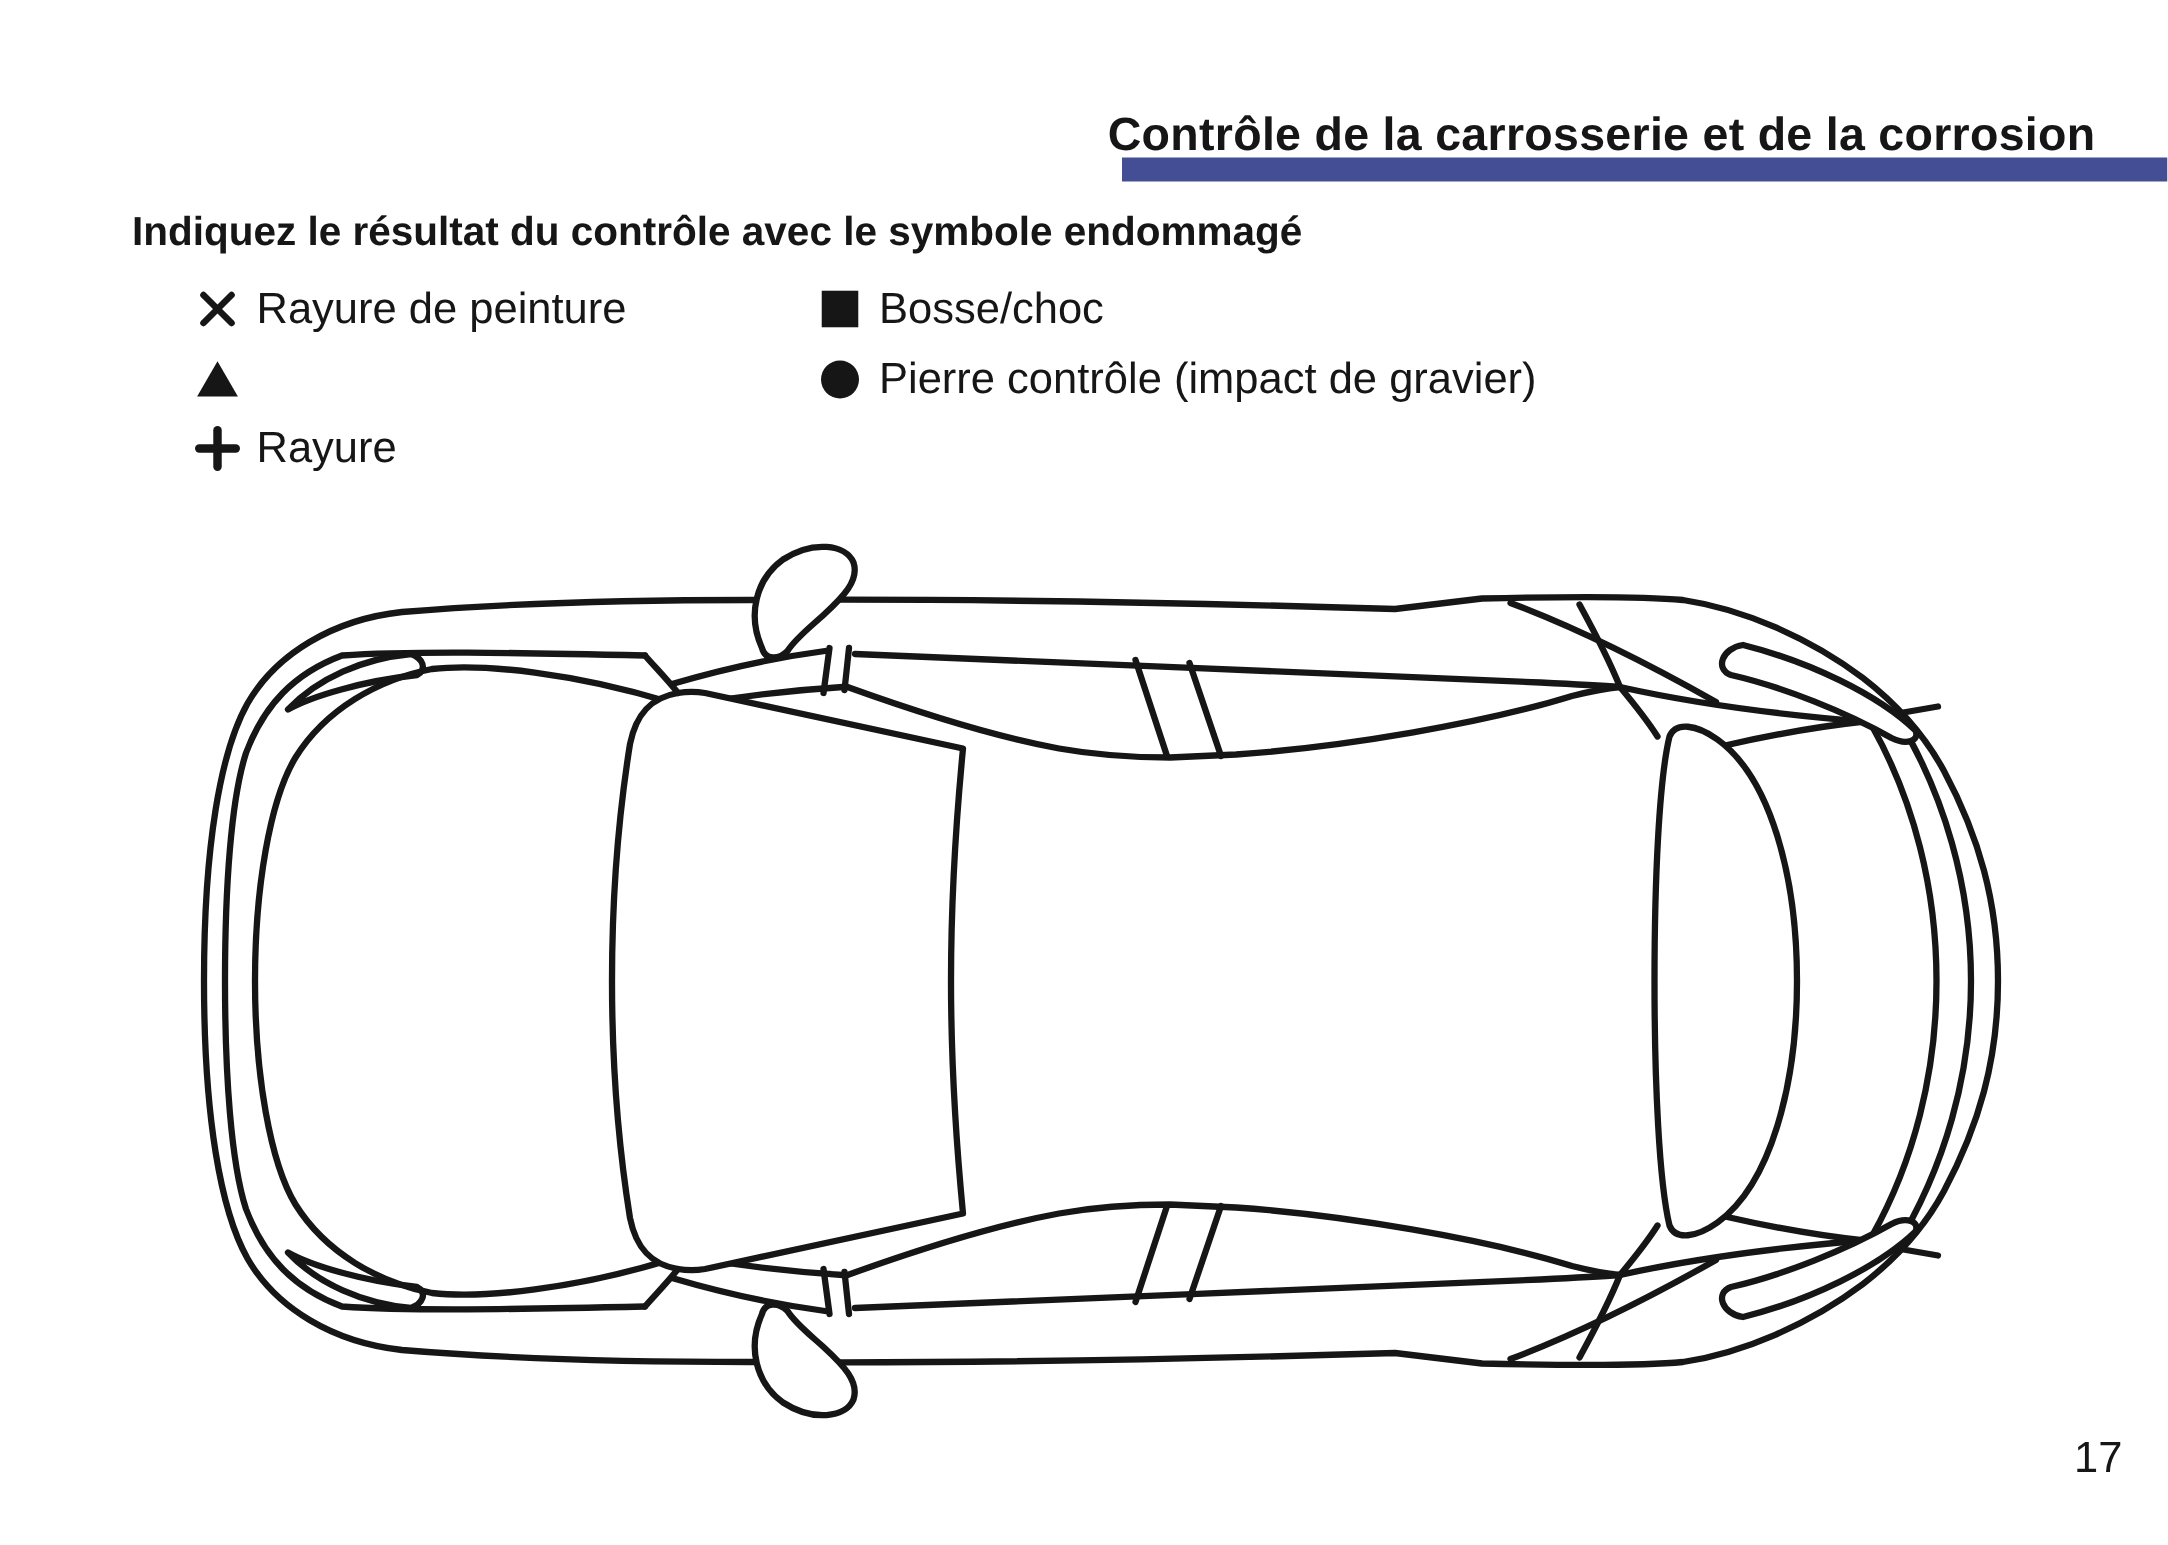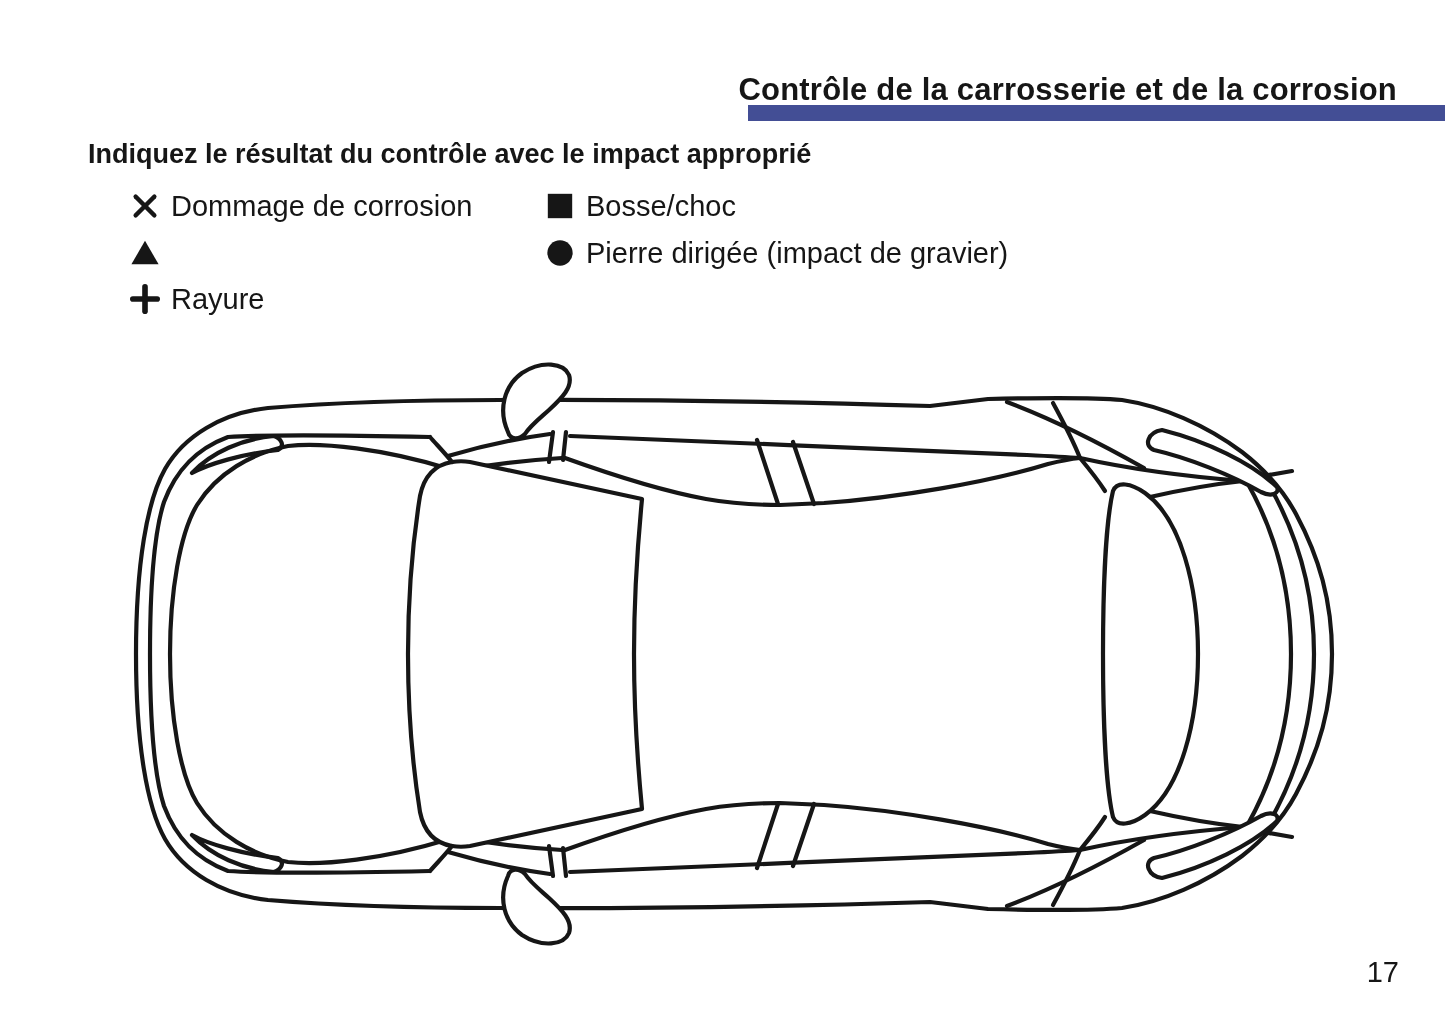--- a/index.html
+++ b/index.html
@@ -62,41 +62,41 @@
   .car-diagram {
     position: absolute;
     top: 358px;
     left: 125px;
     width: 1215px;
     height: 592px;
   }
   .page-number {
     position: absolute;
     top: 956px;
-    right: 46px;
+    right: 30px;
     font-size: 29px;
   }
 </style>
 </head>
 <body>
 
 <div class="page-title">Contrôle de la carrosserie et de la corrosion</div>
 <div class="title-bar" style="background:#434E95;"></div>
-<div class="subtitle">Indiquez le résultat du contrôle avec le impact approprié</div>
+<div class="subtitle">Indiquez le résultat du contrôle avec le symbole endommagé</div>
 
 <div class="legend-row" id="row-l1">
   <span class="sym">
     <svg width="30" height="30" viewBox="0 0 32 32">
         <g stroke="#161616" stroke-width="4.6" stroke-linecap="round">
           <line x1="6" y1="6" x2="26" y2="26"></line>
           <line x1="26" y1="6" x2="6" y2="26"></line>
         </g>
       </svg>
   </span>
-  <span class="lbl">Dommage de corrosion</span>
+  <span class="lbl">Rayure de peinture</span>
 </div>
 
 <div class="legend-row" id="row-l2">
   <span class="sym">
     <svg width="30" height="30" viewBox="0 0 32 32">
         <polygon points="16,3 30.5,28 1.5,28" fill="#161616"></polygon>
       </svg>
   </span>
 </div>
 
@@ -120,21 +120,21 @@
   </span>
   <span class="lbl">Bosse/choc</span>
 </div>
 
 <div class="legend-row" id="row-r2">
   <span class="sym">
     <svg width="30" height="30" viewBox="0 0 32 32">
         <circle cx="16" cy="16" r="13.5" fill="#161616"></circle>
       </svg>
   </span>
-  <span class="lbl">Pierre dirigée (impact de gravier)</span>
+  <span class="lbl">Pierre contrôle (impact de gravier)</span>
 </div>
 
 <div class="car-diagram">
 <svg width="1215" height="592" viewBox="125 358 1215 592" fill="none" stroke="#161616" stroke-width="4.2" stroke-linecap="round" stroke-linejoin="round">
 
   <path d="M 268 408
     C 340 402, 420 400, 500 400
     C 640 399, 800 402, 930 406
     L 988 399
     C 1030 398, 1090 397, 1122 400

